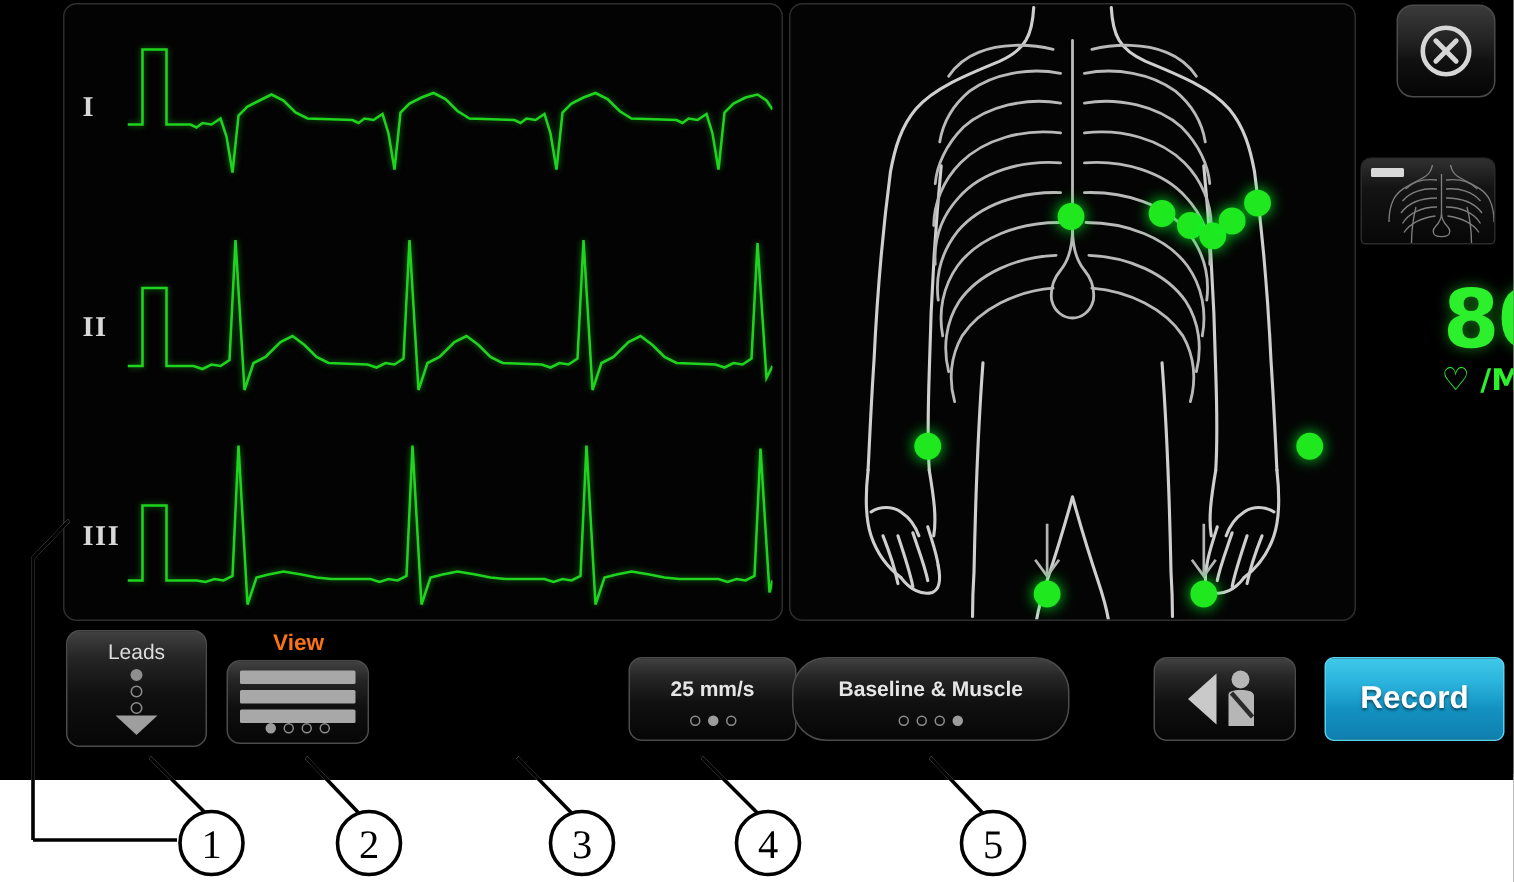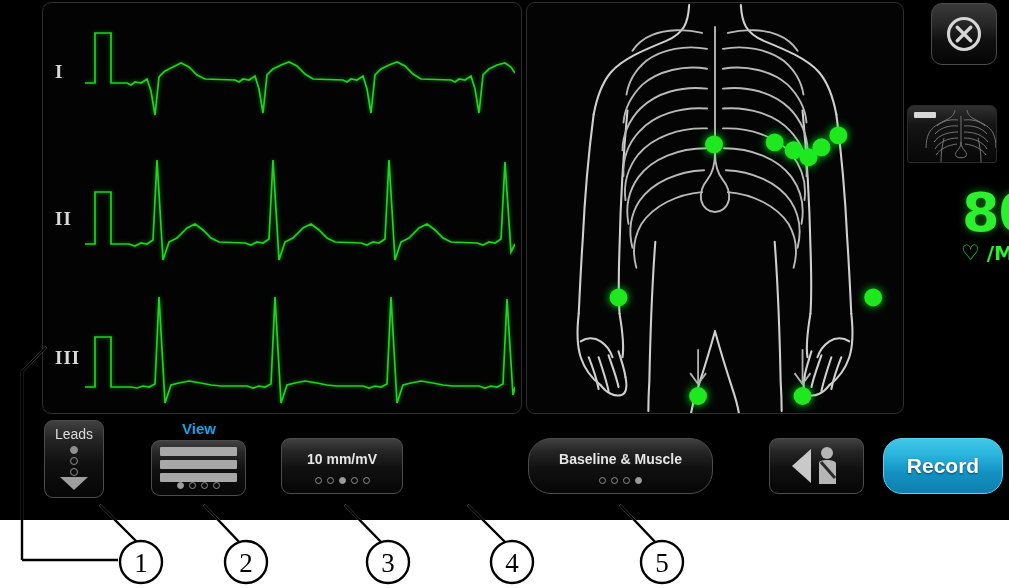--- a/index.html
+++ b/index.html
@@ -49,52 +49,52 @@
   
   .toolbar{position:absolute;left:0;top:416px;width:971px;height:100px;}
   .btn{position:absolute;box-sizing:border-box;border-radius:9px;border:1px solid #4c4c4c;
        background:linear-gradient(180deg,#414141 0%,#262626 22%,#101010 55%,#060606 100%);}
   .btn-title{color:#e6e6e6;font-size:14px;font-weight:bold;text-align:center;white-space:nowrap;}
   .dots{display:flex;justify-content:center;gap:5px;align-items:center;}
   .dot{width:7px;height:7px;border-radius:50%;border:1px solid #8d8d8d;box-sizing:border-box;}
   .dot.on{background:#9c9c9c;border-color:#9c9c9c;}
 
   
-  #leads-btn{left:6px;top:4px;width:60px;height:78px;}
+  #leads-btn{left:6px;top:4px;width:94px;height:78px;}
   #leads-btn .btn-title{margin-top:5px;font-size:14px;font-weight:normal;color:#dcdcdc;}
   .vdots{position:absolute;left:0;top:25px;width:100%;display:flex;flex-direction:column;align-items:center;gap:3px;}
   .vdot{width:8px;height:8px;border-radius:50%;border:1px solid #8d8d8d;box-sizing:border-box;}
   .vdot.on{background:#8f8f8f;border-color:#8f8f8f;}
   .caret{position:absolute;left:50%;bottom:7px;transform:translateX(-50%);
          width:0;height:0;border-left:14px solid transparent;border-right:14px solid transparent;
          border-top:13px solid #9e9e9e;}
 
   
   #view-group{position:absolute;left:96px;top:2px;width:130px;height:84px;}
-  #view-label{position:absolute;left:0;top:2px;width:100%;text-align:center;color:#0ea5e9;font-size:15px;font-weight:bold;}
+  #view-label{position:absolute;left:0;top:2px;width:100%;text-align:center;color:#f97316;font-size:15px;font-weight:bold;}
   #view-btn{left:17px;top:22px;width:95px;height:56px;}
   .vbars{position:absolute;left:8px;top:6px;right:8px;display:flex;flex-direction:column;gap:4px;}
   .vbar{height:9px;background:#a8a8a8;border-radius:1px;}
   #view-btn .dots{position:absolute;left:0;bottom:6px;width:100%;}
 
   
   #gain-btn{left:243px;top:22px;width:122px;height:56px;}
   #speed-btn{left:381px;top:22px;width:112px;height:56px;}
   #filter-btn{left:490px;top:22px;width:185px;height:56px;border-radius:23px;}
   .txtbtn .btn-title{margin-top:12px;}
   .txtbtn .dots{position:absolute;left:0;bottom:9px;width:100%;}
 
   
   #patient-btn{left:731px;top:22px;width:95px;height:56px;display:flex;align-items:center;justify-content:center;gap:4px;}
   .back-tri{width:0;height:0;border-top:17px solid transparent;border-bottom:17px solid transparent;
             border-right:19px solid #c9c9c9;}
   #patient-btn svg{width:26px;height:40px;}
 
   
-  #record-btn{position:absolute;left:845px;top:22px;width:120px;height:56px;border-radius:19px;
+  #record-btn{position:absolute;left:845px;top:22px;width:120px;height:56px;border-radius:6px;
               background:linear-gradient(180deg,#3fc8e8 0%,#2ab3dc 30%,#1392c2 62%,#0f7fae 100%);
               border:1px solid #57d2ef;box-sizing:border-box;
               display:flex;align-items:center;justify-content:center;}
   #record-btn span{color:#fff;font-size:21px;font-weight:bold;text-shadow:0 1px 2px rgba(0,0,0,.55);}
 
   
   #callouts{position:absolute;left:0;top:0;width:1009px;height:588px;pointer-events:none;}
   #callouts line,#callouts polyline{stroke:#000;stroke-width:2.4;fill:none;}
   #callouts .lead-w{stroke:#fff;stroke-width:2.2;}
   #callouts circle.cc{fill:#fff;stroke:#000;stroke-width:2.4;}
@@ -276,31 +276,29 @@
           </div>
           <div class="dots">
             <div class="dot on"></div>
             <div class="dot"></div>
             <div class="dot"></div>
             <div class="dot"></div>
           </div>
         </div>
       </div>
 
-      <div class="btn txtbtn" id="gain-btn">
-        <div class="btn-title">10 mm/mV</div>
+
+      <div class="btn txtbtn" id="speed-btn">
+        <div class="btn-title">25 mm/s</div>
         <div class="dots">
           <div class="dot"></div>
-          <div class="dot"></div>
           <div class="dot on"></div>
           <div class="dot"></div>
-          <div class="dot"></div>
         </div>
       </div>
-
 
       <div class="btn txtbtn" id="filter-btn">
         <div class="btn-title">Baseline &amp; Muscle</div>
         <div class="dots">
           <div class="dot"></div>
           <div class="dot"></div>
           <div class="dot"></div>
           <div class="dot on"></div>
         </div>
       </div>

